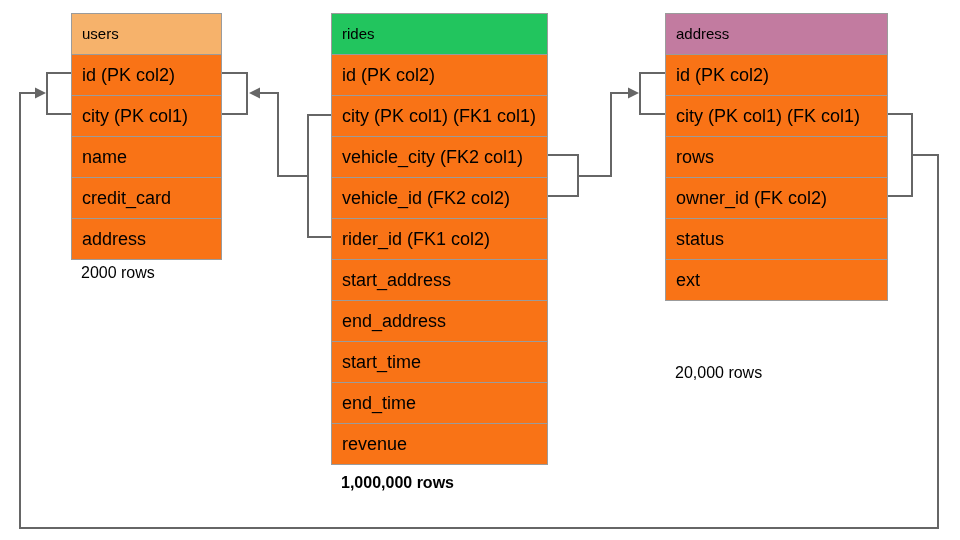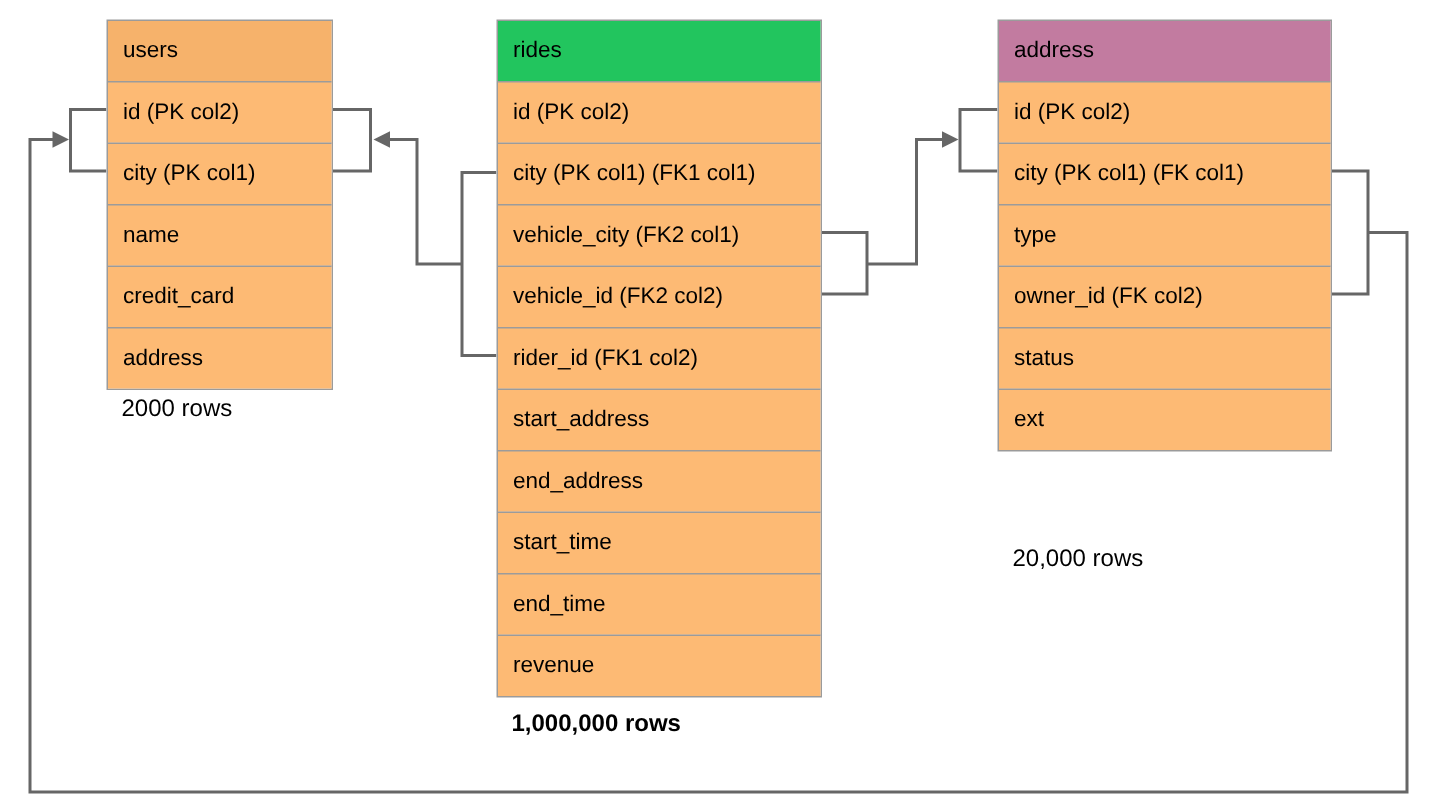--- a/index.html
+++ b/index.html
@@ -9,21 +9,21 @@
   }
   *{box-sizing:border-box;margin:0;padding:0;}
   html,body{width:960px;height:540px;background:var(--bg);overflow:hidden;}
   body{font-family:"Liberation Sans","DejaVu Sans",sans-serif;color:#000;position:relative;}
   .canvas{position:absolute;left:0;top:0;width:960px;height:396px;}
   svg.wires{position:absolute;left:0;top:0;width:960px;height:540px;pointer-events:none;}
   svg.wires path{fill:none;stroke:var(--line-color);stroke-width:2;}
   svg.wires polygon{fill:var(--line-color);stroke:none;}
   .table{position:absolute;background:#fff;border:1px solid var(--border-color);}
   .hdr{height:40px;line-height:40px;padding:0 10px;font-size:15px;}
-  .row{height:41px;line-height:40px;padding:0 10px;font-size:15px;border-top:1px solid var(--border-color);background:#fdba74;white-space:nowrap;}
+  .row{height:41px;line-height:40px;padding:0 10px;font-size:18px;border-top:1px solid var(--border-color);background:#f97316;white-space:nowrap;}
   .t-users{left:71px;top:13px;width:151px;}
   .t-rides{left:331px;top:13px;width:217px;}
   .t-vehicles{left:665px;top:13px;width:223px;}
   .note{position:absolute;font-size:16px;color:#000000;}
   .n-users{left:81px;top:264px;}
   .n-rides{left:341px;top:474px;font-weight:bold;}
   .n-vehicles{left:675px;top:364px;}
 </style>
 </head>
 <body>
@@ -81,21 +81,21 @@
         <div class="row">revenue</div>
       </div>
   </div>
   <div class="note n-rides">1,000,000 rows</div>
 
   <div class="table t-vehicles">
     <div class="hdr" style="background: rgb(194, 123, 160);">address</div>
     <div class="rows">
         <div class="row">id (PK col2)</div>
         <div class="row">city (PK col1) (FK col1)</div>
-        <div class="row">type</div>
+        <div class="row">rows</div>
         <div class="row">owner_id (FK col2)</div>
         <div class="row">status</div>
         <div class="row">ext</div>
       </div>
   </div>
   <div class="note n-vehicles">20,000 rows</div>
 
 </div>
 
 </body></html>

